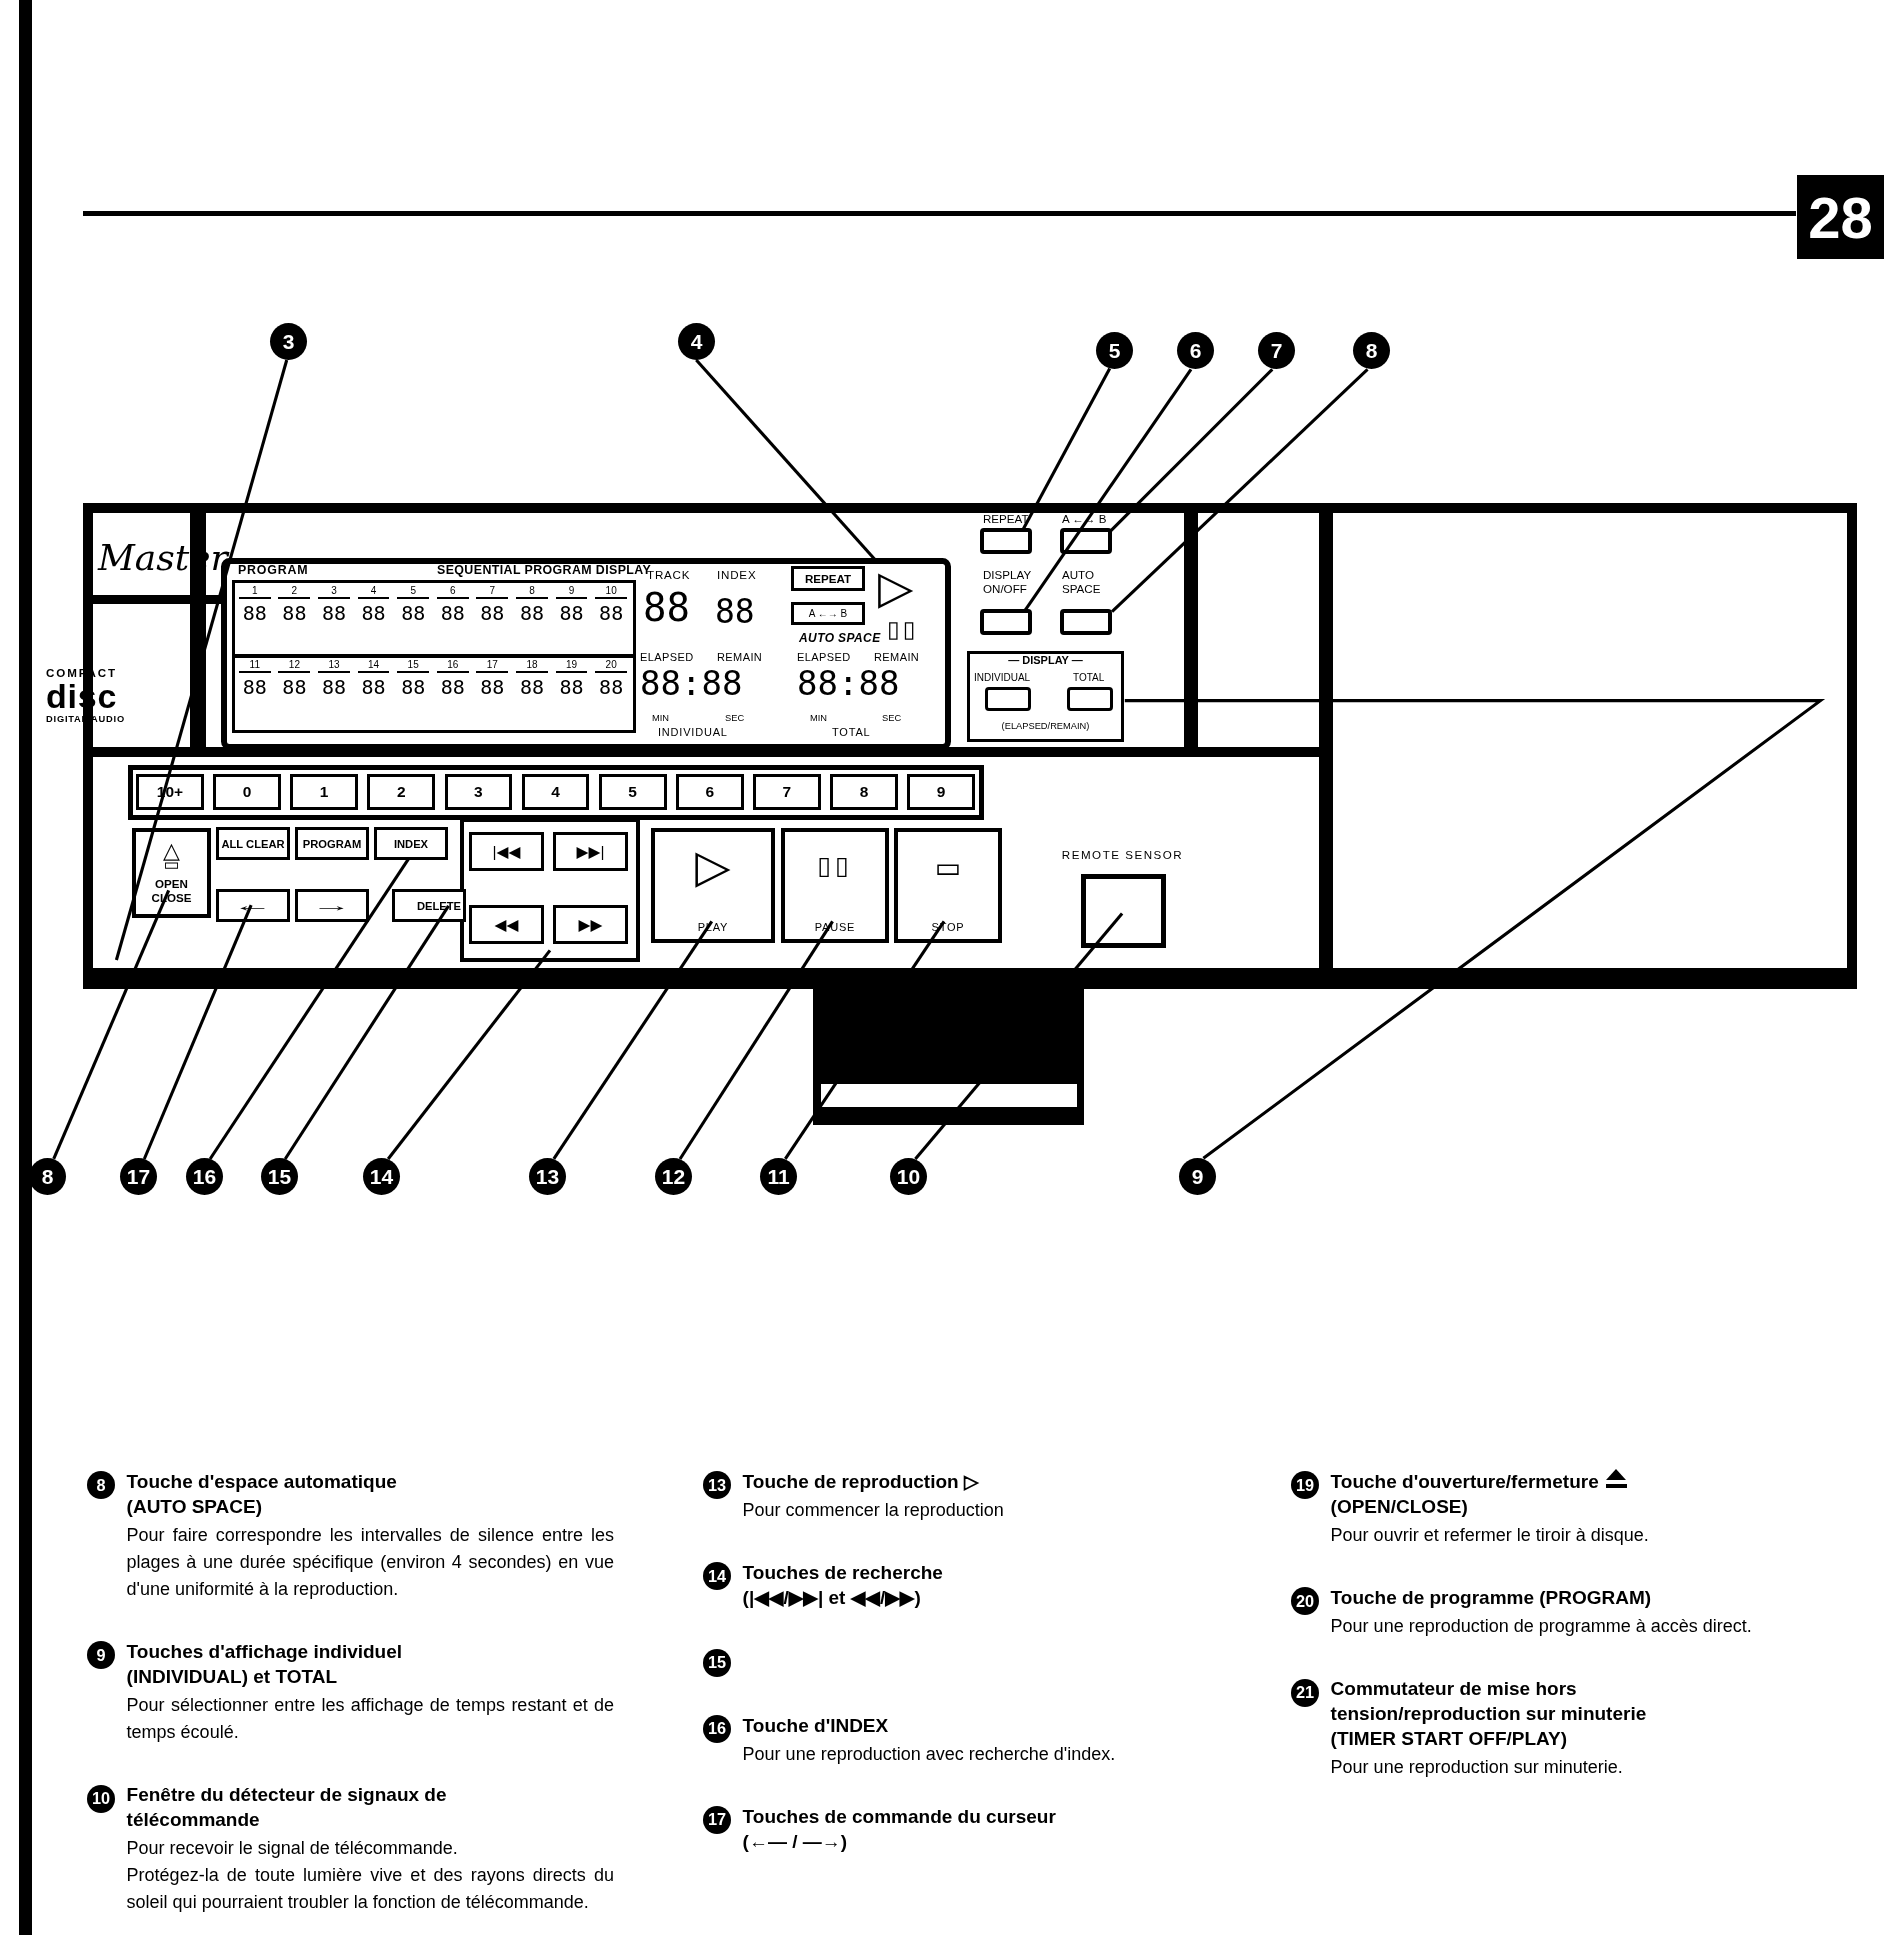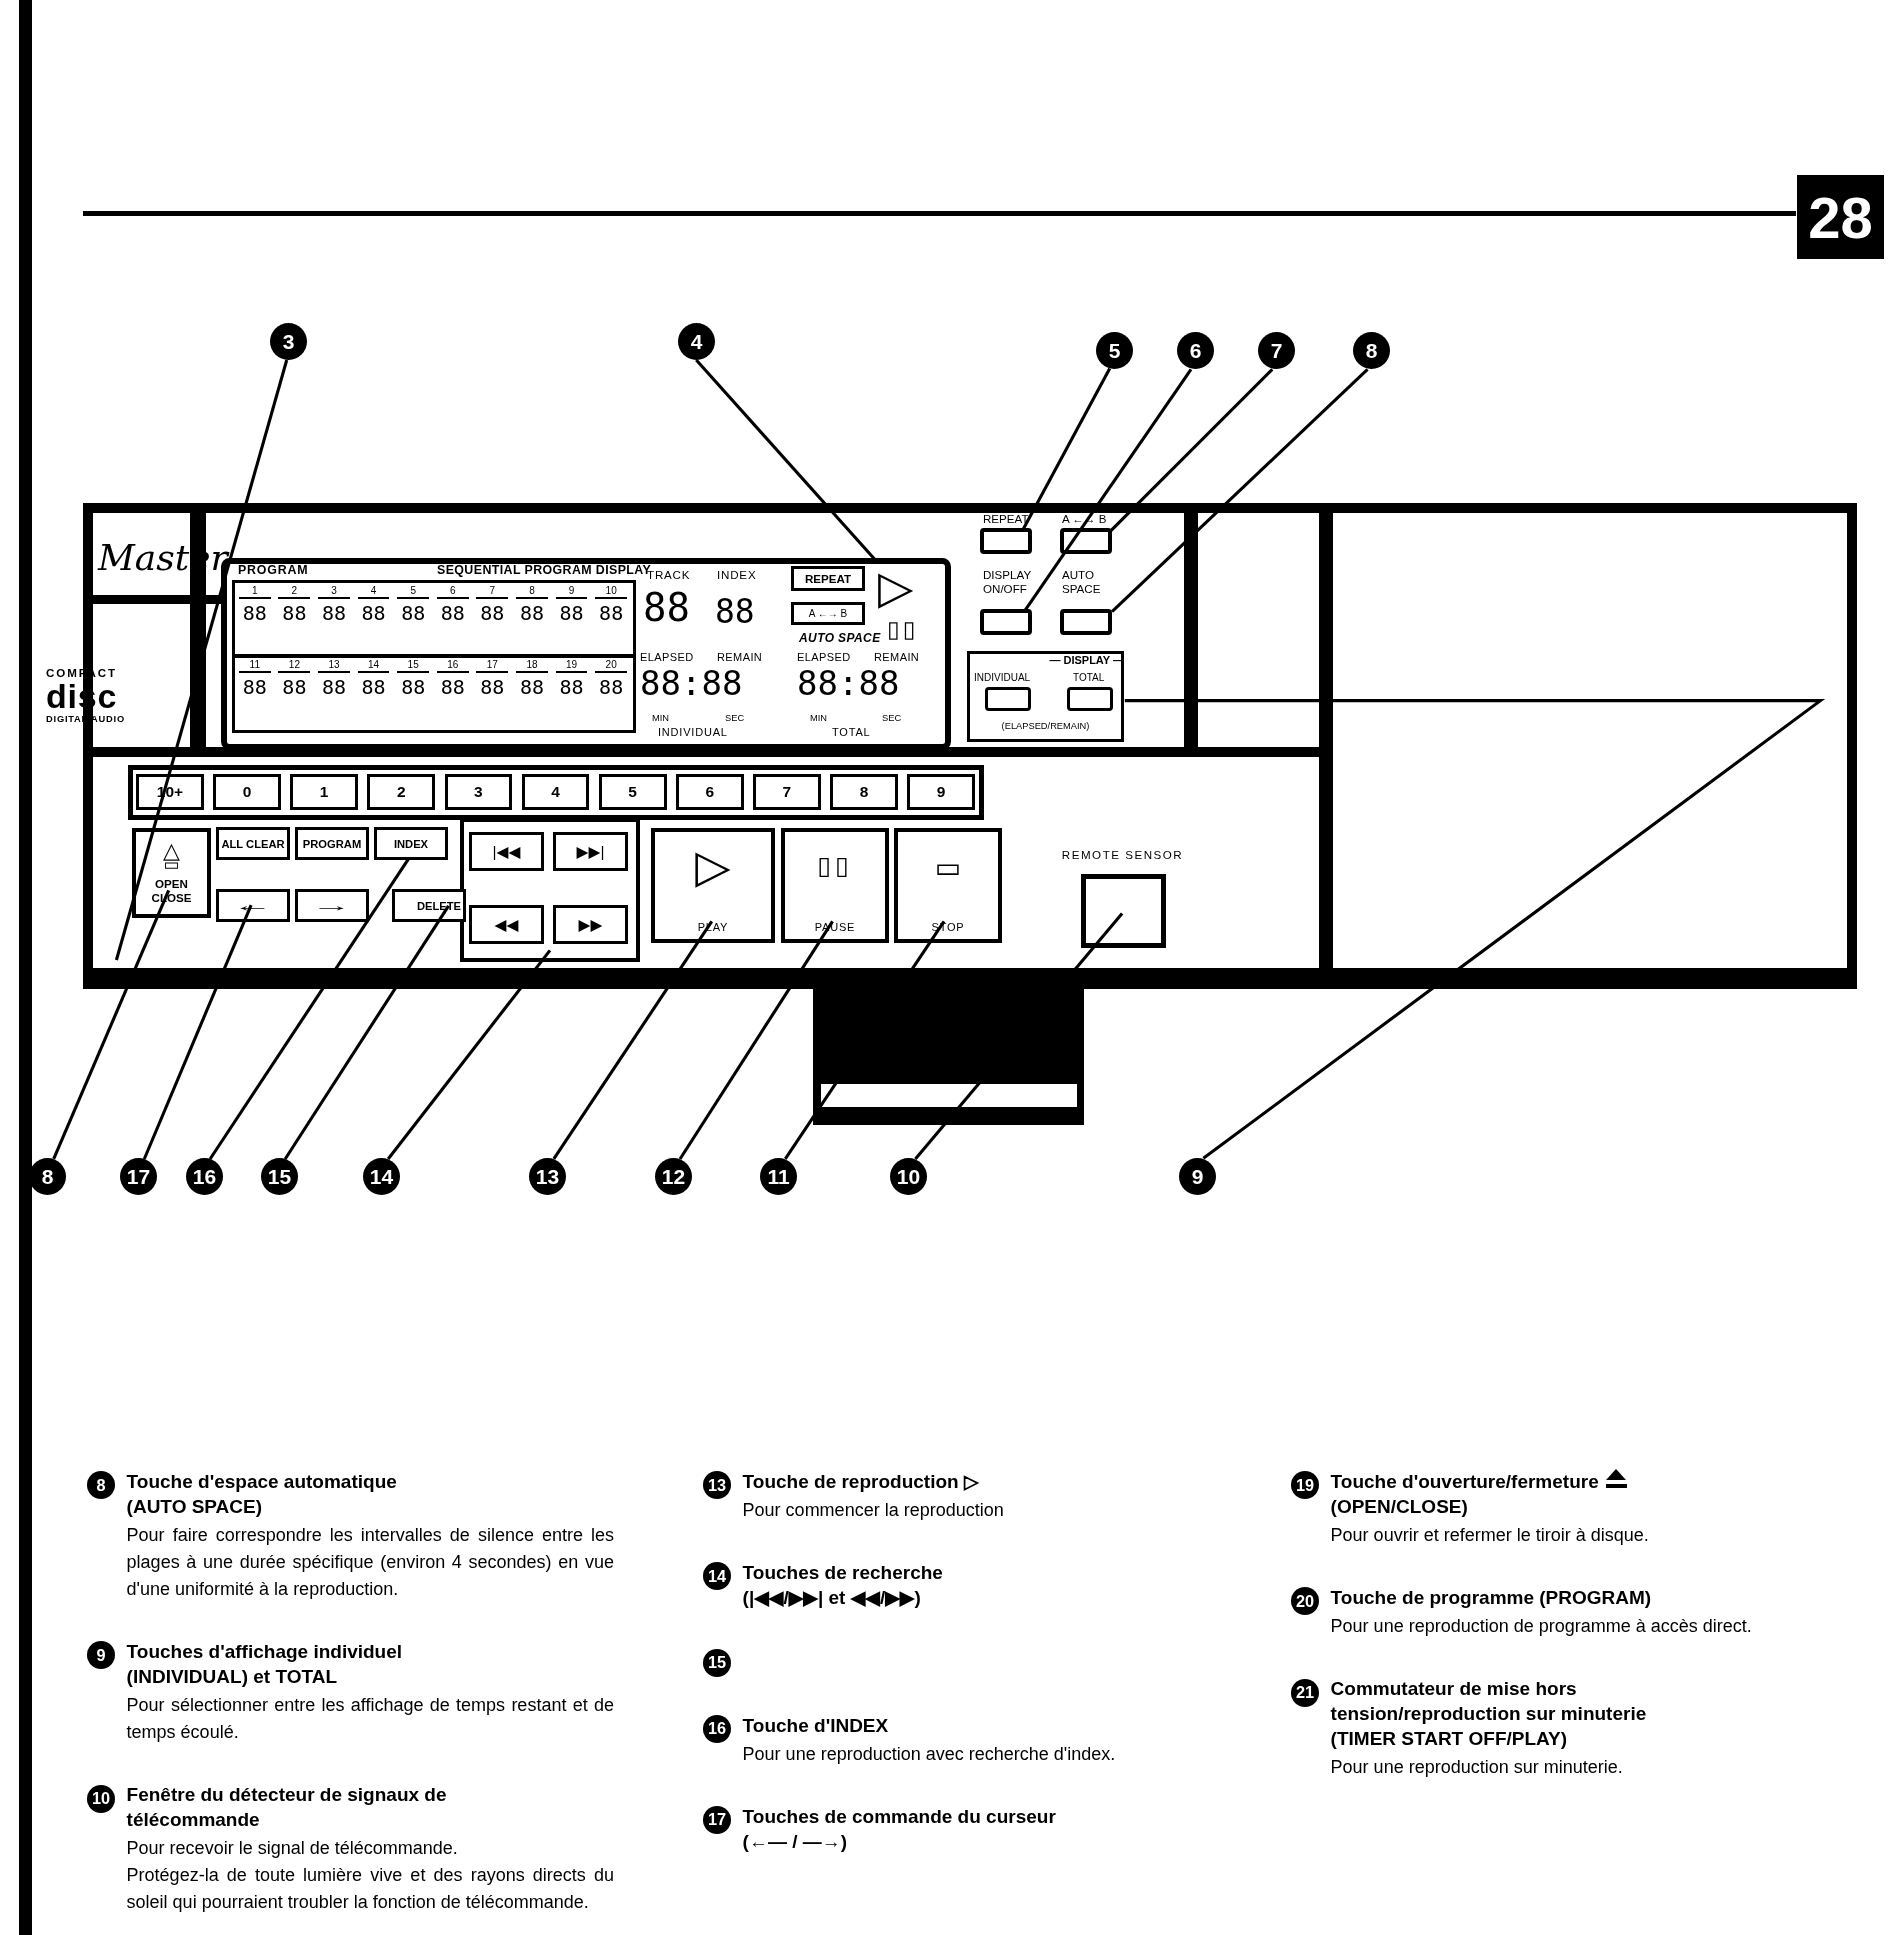--- a/index.html
+++ b/index.html
@@ -77,21 +77,21 @@
   .pbtn{position:absolute;border:4.6px solid #000;border-radius:3.9px;background:#fff;z-index:3;}
   #lbl-btn-repeat{left:983px;top:512px;}
   #btn-repeat{left:980px;top:528px;width:52px;height:25.6px;}
   #lbl-btn-ab{left:1062px;top:512px;}
   #btn-ab{left:1060px;top:528px;width:52px;height:25.6px;}
   #lbl-btn-disponoff{left:983px;top:568px;}
   #btn-disponoff{left:980px;top:609px;width:52px;height:25.6px;}
   #lbl-btn-autospace{left:1062px;top:568px;}
   #btn-autospace{left:1060px;top:609px;width:52px;height:25.6px;}
   #dispbox{left:967px;top:651px;width:157px;height:91px;border:3.9px solid #000;z-index:3;}
-  #lbl-dispgroup{left:967px;top:654px;width:157px;text-align:right;font-size:11px;font-weight:bold;z-index:4;}
+  #lbl-dispgroup{left:967px;top:654px;width:157px;text-align:center;font-size:11px;font-weight:bold;z-index:4;}
   #lbl-dg-individual{left:974px;top:672px;font-size:10px;z-index:4;}
   #lbl-dg-total{left:1073px;top:672px;font-size:10px;z-index:4;}
   #btn-individual{left:985px;top:687px;width:46px;height:24px;border-width:3.9px;}
   #btn-total{left:1067px;top:687px;width:46px;height:24px;border-width:3.9px;}
   #lbl-elapsedremain{left:967px;top:721px;width:157px;text-align:center;font-size:9.3px;z-index:4;}
 
   
   #numrow-box{left:128px;top:765px;width:856px;height:55px;border:5.4px solid #000;z-index:2;}
   #numrow{left:136px;top:774px;width:839px;height:36px;display:flex;gap:9.3px;z-index:3;}
   .numbtn{flex:1;border:3.9px solid #000;font-size:15.5px;font-weight:bold;display:flex;align-items:center;justify-content:center;background:#fff;}

